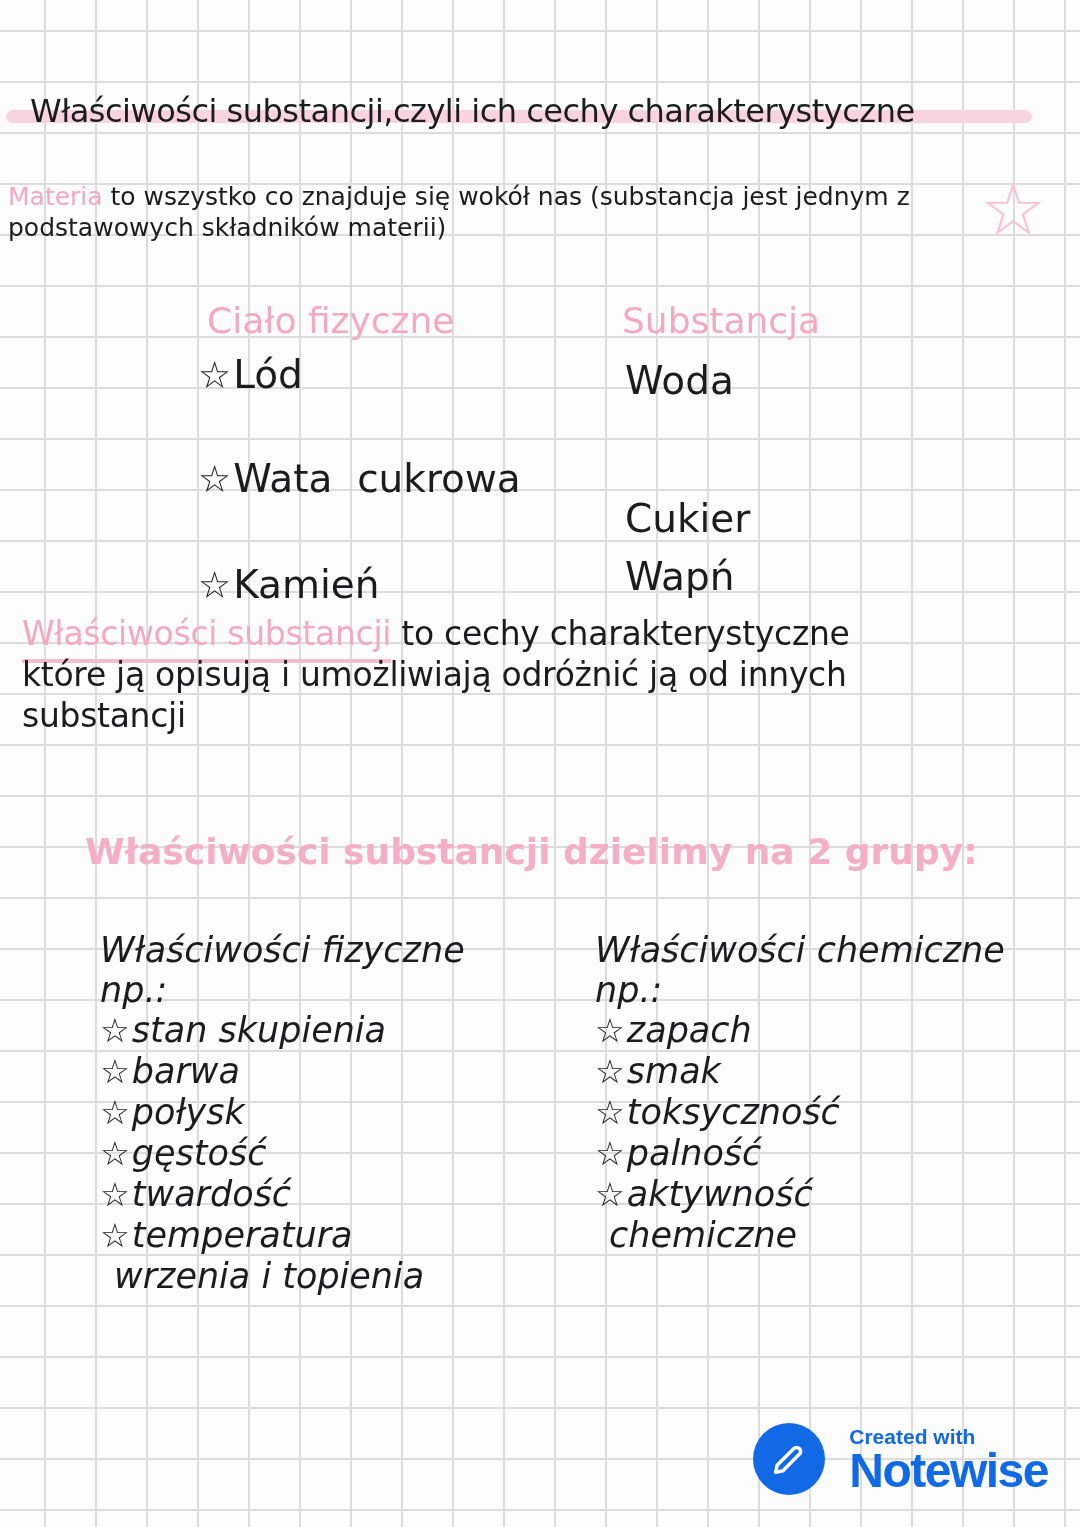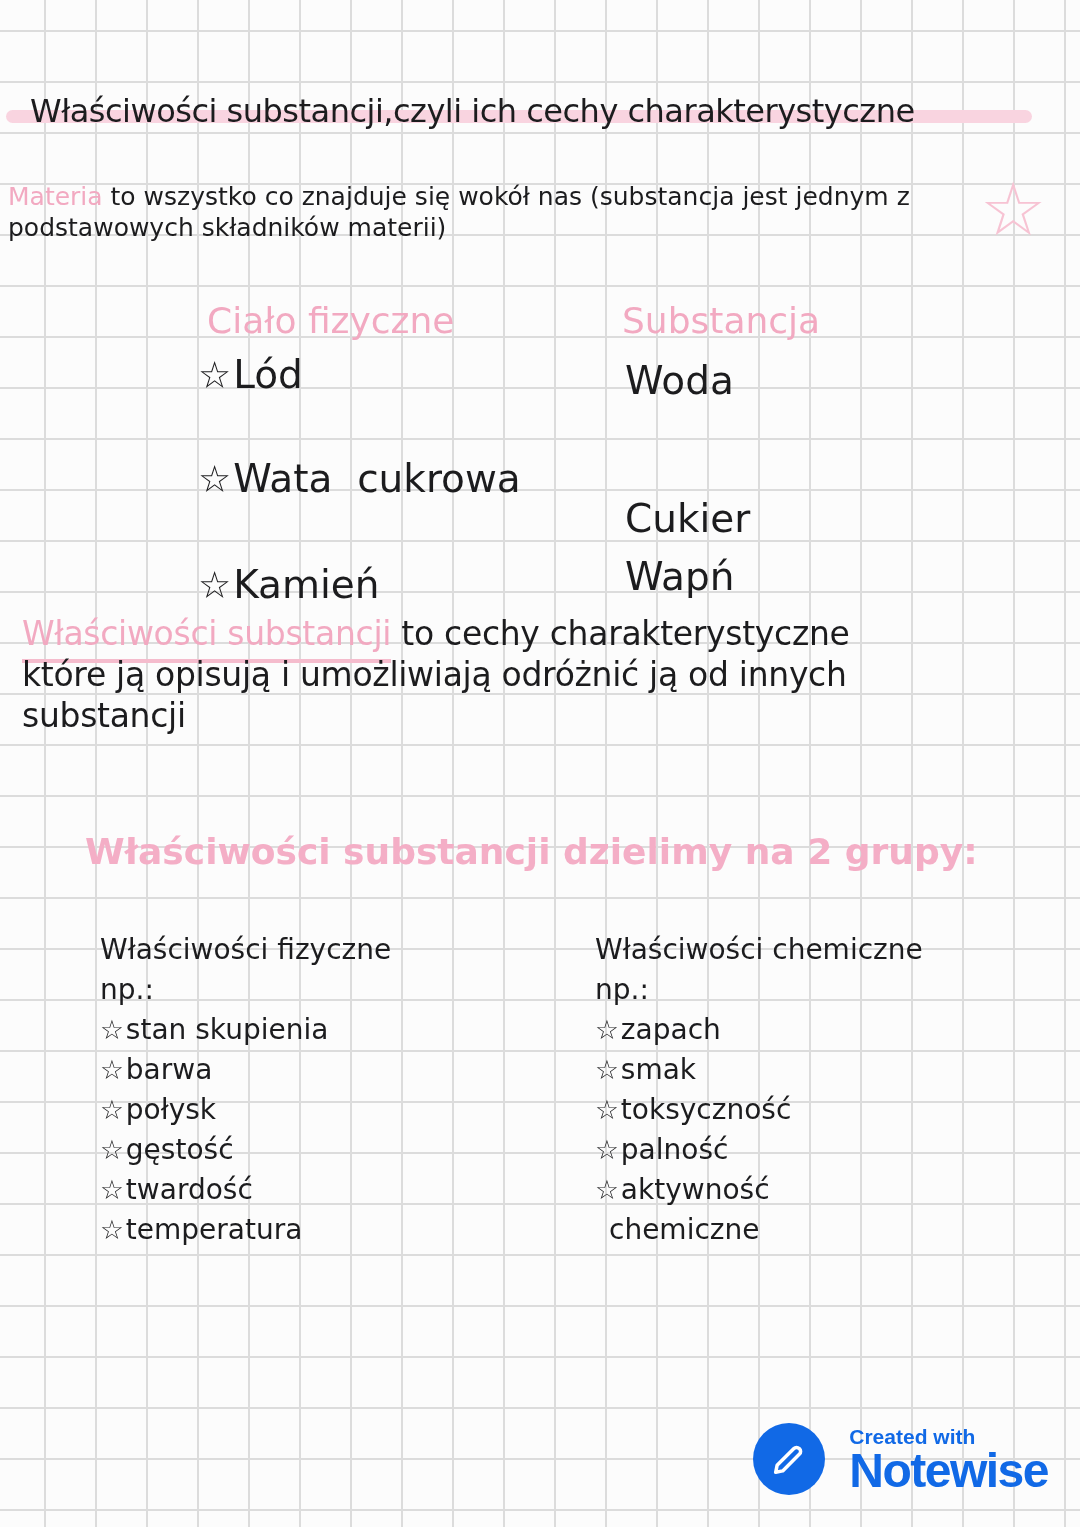--- a/index.html
+++ b/index.html
@@ -38,21 +38,21 @@
     left:22px;top:613px;width:1045px;font-size:33px;line-height:41px;margin:0;
     letter-spacing:-0.3px;
   }
   .def-lead{
     color:#f2a9c1;border-bottom:4px solid #f5bccd;padding-bottom:6px;
   }
   .section-heading{
     left:78px;top:824px;font-size:36px;font-weight:700;color:#f4aec6;
     white-space:nowrap;margin:7px;
   }
-  .prop-list{font-size:28px;line-height:40px;}
+  .prop-list{font-size:35px;line-height:40px;font-style:italic;}
   .prop-list .heading{white-space:nowrap;}
   .wrap-line{padding-left:14px;}
   .list-physical{left:100px;top:930px;}
   .list-chemical{left:595px;top:930px;}
   .footer{
     right:32px;bottom:32px;display:flex;align-items:center;gap:24px;
     text-decoration:none;cursor:pointer;
   }
   .logo-circle{
     width:72px;height:72px;border-radius:50%;background:#1169e6;
@@ -90,20 +90,21 @@
 
 <div class="abs prop-list list-physical">
   <div class="heading">Właściwości fizyczne</div>
   <div>np.:</div>
   <div><span class="star-bullet">☆</span><span>stan skupienia</span></div>
   <div><span class="star-bullet">☆</span><span>barwa</span></div>
   <div><span class="star-bullet">☆</span><span>połysk</span></div>
   <div><span class="star-bullet">☆</span><span>gęstość</span></div>
   <div><span class="star-bullet">☆</span><span>twardość</span></div>
   <div><span class="star-bullet">☆</span><span>temperatura</span></div>
+  <div class="wrap-line">wrzenia i topienia</div>
 </div>
 
 <div class="abs prop-list list-chemical">
   <div class="heading">Właściwości chemiczne</div>
   <div>np.:</div>
   <div><span class="star-bullet">☆</span><span>zapach</span></div>
   <div><span class="star-bullet">☆</span><span>smak</span></div>
   <div><span class="star-bullet">☆</span><span>toksyczność</span></div>
   <div><span class="star-bullet">☆</span><span>palność</span></div>
   <div><span class="star-bullet">☆</span><span>aktywność</span></div>

